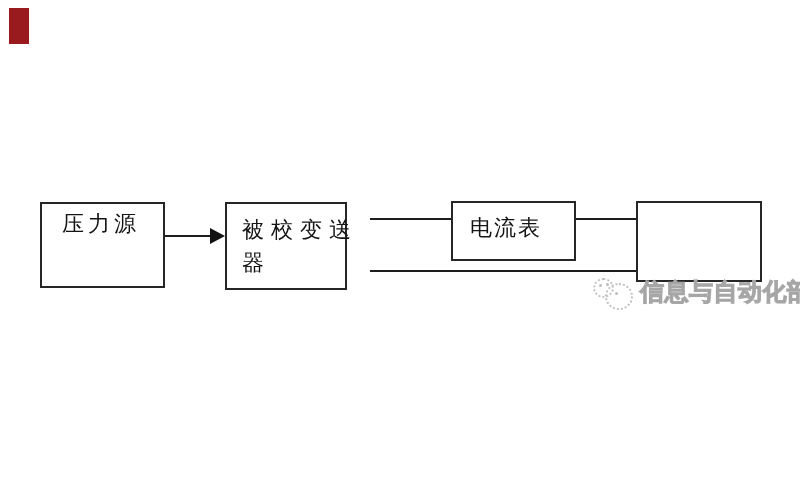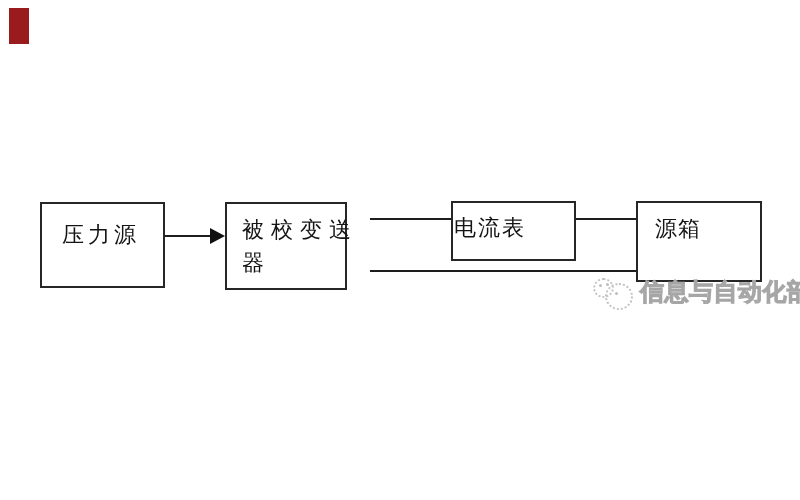--- a/index.html
+++ b/index.html
@@ -3,24 +3,24 @@
 <meta charset="utf-8">
 <style>
   html,body{margin:0;padding:0;background:#ffffff;}
   .canvas{
     position:relative;width:800px;height:500px;background:#ffffff;overflow:hidden;
     font-family:"Liberation Sans","DejaVu Sans",sans-serif;color:#141414;
   }
   .red-square{position:absolute;left:9px;top:8px;width:20px;height:36px;}
   .node{position:absolute;border:2px solid #262626;background:#ffffff;box-sizing:border-box;font-size:22px;color:#141414;}
   .node .nl{white-space:pre;}
-  .node-pressure{left:40px;top:202px;width:125px;height:86px;padding:18px 0 0 20px;line-height:26px;letter-spacing:4px;}
+  .node-pressure{left:40px;top:202px;width:125px;height:86px;padding:7px 0 0 20px;line-height:26px;letter-spacing:4px;}
   .node-transmitter{left:225px;top:202px;width:122px;height:88px;padding:9px 0 0 15px;line-height:33px;}
   .node-transmitter .l1{letter-spacing:7px;}
-  .node-ammeter{left:451px;top:201px;width:125px;height:60px;padding:12px 0 0 1px;line-height:26px;letter-spacing:2px;box-sizing:border-box;}
+  .node-ammeter{left:451px;top:201px;width:125px;height:60px;padding:12px 0 0 17px;line-height:26px;letter-spacing:2px;box-sizing:border-box;}
   .node-power{left:636px;top:201px;width:126px;height:81px;padding:10px 0 0 17px;line-height:32px;letter-spacing:1px;}
   .line{position:absolute;height:2px;background:#1d1d1d;}
   .line-arrow{left:165px;top:235px;width:46px;}
   .arrow-head{
     position:absolute;left:210px;top:228px;width:0;height:0;
     border-top:8px solid transparent;border-bottom:8px solid transparent;border-left:15px solid #111111;
   }
   .line-a{left:370px;top:218px;width:81px;}
   .line-b{left:576px;top:218px;width:60px;}
   .line-c{left:370px;top:270px;width:266px;}
@@ -59,21 +59,20 @@
   <div class="line line-a"></div>
 
   <div class="node node-ammeter">
     <div class="nl">电流表</div>
   </div>
 
   <div class="line line-b"></div>
   <div class="line line-c"></div>
 
   <div class="node node-power">
-    <div class="nl l2">源箱</div>
   </div>
 
   <div class="wm-circle wm-c1"></div>
   <div class="wm-circle wm-c2"></div>
   <div class="wm-dot wm-d1"></div>
   <div class="wm-dot wm-d2"></div>
   <div class="wm-dot wm-d3"></div>
   <div class="watermark-text">信息与自动化部</div>
 
 </div>

